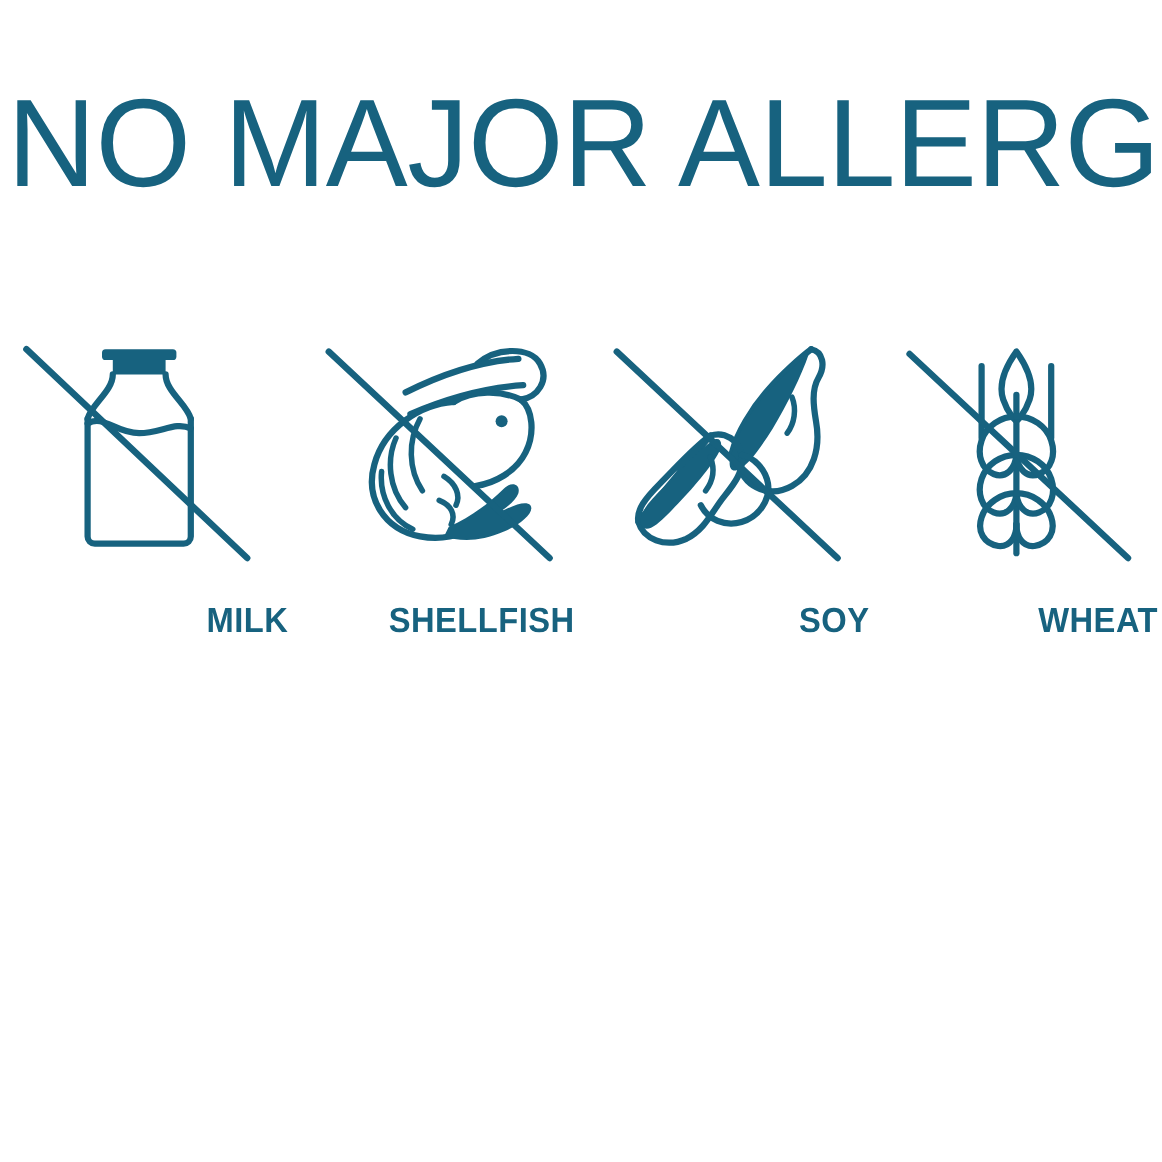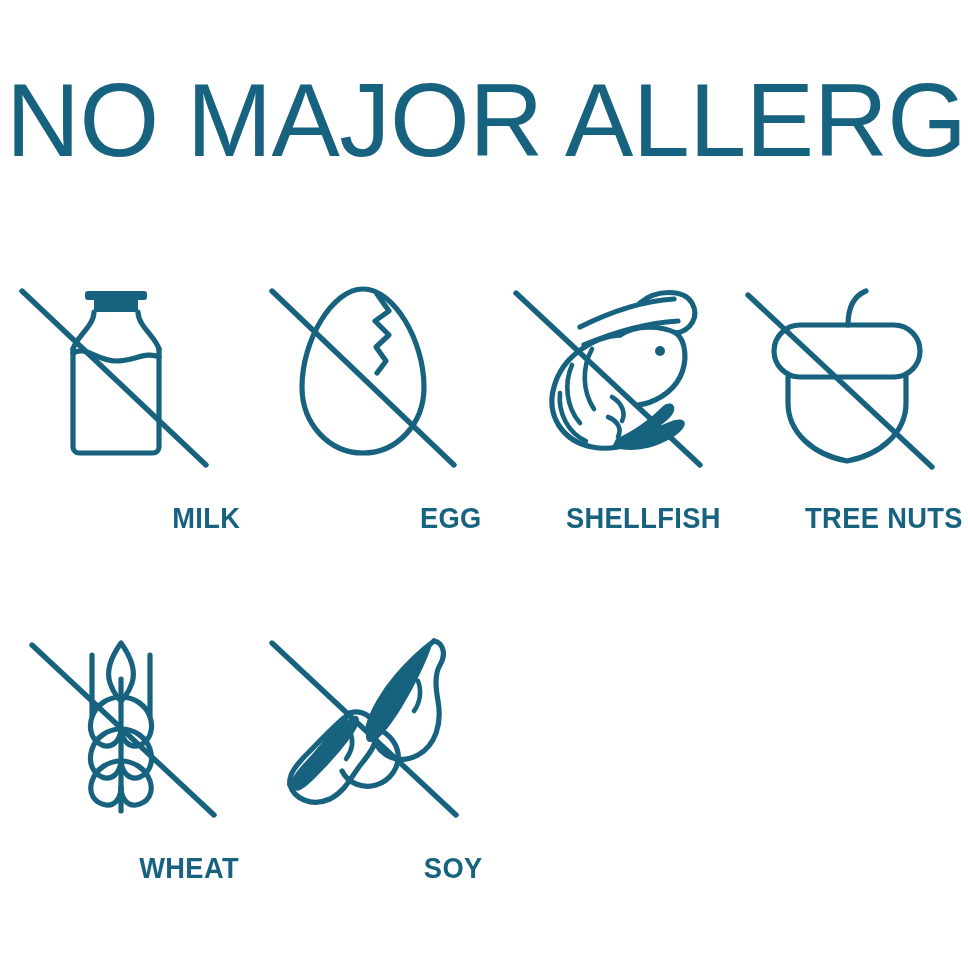--- a/index.html
+++ b/index.html
@@ -126,33 +126,20 @@
             <path class="stroke" d="M57 80 V178 a6 6 0 0 0 6 6 h74 a6 6 0 0 0 6 -6 V80"></path>
 
             <path class="stroke" d="M57 84 C70 76 80 92 100 92 C118 92 130 82 143 88"></path>
           </g>
           <line class="slash" x1="6" y1="22" x2="190" y2="196"></line>
         </svg>
       </div>
       <div class="cell-label">MILK</div>
     </div>
 
-    <div class="cell">
-      <div class="icon-wrap">
-        <svg viewBox="0 0 210 210" xmlns="http://www.w3.org/2000/svg">
-          <g>
-            <path class="stroke" d="M105 20 C74 20 44 72 44 118 C44 155 71 184 105 184 C139 184 166 155 166 118 C166 72 136 20 105 20 Z"></path>
-
-            <path class="stroke" d="M119 25 L131 42 L117 52 L131 66 L118 78 L128 92 L119 104"></path>
-          </g>
-          <line class="slash" x1="14" y1="22" x2="196" y2="196"></line>
-        </svg>
-      </div>
-      <div class="cell-label">EGG</div>
-    </div>
 
 
     <div class="cell">
       <div class="icon-wrap">
         <svg viewBox="0 0 210 210" xmlns="http://www.w3.org/2000/svg">
           <g>
 
             <path class="stroke" d="M140 34 C156 20 184 20 192 34 C200 48 190 62 176 64"></path>
 
             <path class="stroke" d="M80 58 C108 44 142 32 174 30"></path>
@@ -172,64 +159,21 @@
             <path class="stroke-thin" d="M108 148 C118 152 122 160 118 168"></path>
 
             <path class="solid" d="M116 170 C134 162 150 150 162 138 C168 132 176 134 174 142 C172 148 164 154 158 158 C170 152 180 148 184 152 C188 158 176 168 162 174 C142 183 124 182 112 178 Z"></path>
           </g>
           <line class="slash" x1="16" y1="24" x2="200" y2="196"></line>
         </svg>
       </div>
       <div class="cell-label">SHELLFISH</div>
     </div>
 
-    <div class="cell">
-      <div class="icon-wrap">
-        <svg viewBox="0 0 210 210" xmlns="http://www.w3.org/2000/svg">
-          <g>
-
-            <path class="stroke" d="M106 56 C106 36 114 26 124 22"></path>
-
-            <path class="stroke" d="M58 56 h94 a26 26 0 0 1 26 26 v0 a26 26 0 0 1 -26 26 h-94 a26 26 0 0 1 -26 -26 v0 a26 26 0 0 1 26 -26 z"></path>
-
-            <path class="stroke" d="M46 108 V134 C46 164 72 186 105 192 C138 186 164 164 164 134 V108"></path>
-          </g>
-          <line class="slash" x1="6" y1="26" x2="190" y2="198"></line>
-        </svg>
-      </div>
-      <div class="cell-label">TREE NUTS</div>
-    </div>
-
-
-    <div class="cell">
-      <div class="icon-wrap">
-        <svg viewBox="0 0 210 210" xmlns="http://www.w3.org/2000/svg">
-          <g>
-
-            <path class="stroke" d="M76 36 V96"></path>
-            <path class="stroke" d="M134 36 V96"></path>
-
-            <path class="stroke" d="M105 60 V192"></path>
-
-            <path class="stroke" d="M105 24 C95 38 90 52 94 64 C98 76 105 82 105 82 C105 82 112 76 116 64 C120 52 115 38 105 24 Z"></path>
-
-            <path class="stroke" d="M105 78 C92 78 80 86 76 98 C72 110 76 122 86 126 C96 130 104 122 105 110"></path>
-            <path class="stroke" d="M105 78 C118 78 130 86 134 98 C138 110 134 122 124 126 C114 130 106 122 105 110"></path>
-
-            <path class="stroke" d="M105 110 C92 110 80 118 76 130 C72 142 76 154 86 158 C96 162 104 154 105 142"></path>
-            <path class="stroke" d="M105 110 C118 110 130 118 134 130 C138 142 134 154 124 158 C114 162 106 154 105 142"></path>
-
-            <path class="stroke" d="M105 142 C92 142 80 150 76 162 C72 174 78 184 90 186 C100 187 105 178 105 168"></path>
-            <path class="stroke" d="M105 142 C118 142 130 150 134 162 C138 174 132 184 120 186 C110 187 105 178 105 168"></path>
-          </g>
-          <line class="slash" x1="16" y1="26" x2="198" y2="196"></line>
-        </svg>
-      </div>
-      <div class="cell-label">WHEAT</div>
-    </div>
+
 
     <div class="cell">
       <div class="icon-wrap">
         <svg viewBox="0 0 210 210" xmlns="http://www.w3.org/2000/svg">
           <g>
 
             <path class="stroke" d="M176 22 C186 24 188 36 182 46 C176 56 178 70 180 82 C184 104 178 126 160 136 C142 146 122 138 116 120"></path>
             <path class="stroke" d="M176 22 C168 28 152 42 140 56 C126 72 114 92 110 108"></path>
             <path class="solid" d="M174 26 C164 34 148 48 136 62 C124 76 114 94 110 108 C106 118 108 126 116 122 C124 118 134 104 144 88 C156 68 168 44 174 26 Z"></path>
 
@@ -241,14 +185,41 @@
 
             <path class="stroke-thin" d="M92 112 C96 122 94 132 88 140"></path>
             <path class="stroke-thin" d="M160 62 C164 72 162 84 156 92"></path>
           </g>
           <line class="slash" x1="14" y1="24" x2="198" y2="196"></line>
         </svg>
       </div>
       <div class="cell-label">SOY</div>
     </div>
 
+    <div class="cell">
+      <div class="icon-wrap">
+        <svg viewBox="0 0 210 210" xmlns="http://www.w3.org/2000/svg">
+          <g>
+
+            <path class="stroke" d="M76 36 V96"></path>
+            <path class="stroke" d="M134 36 V96"></path>
+
+            <path class="stroke" d="M105 60 V192"></path>
+
+            <path class="stroke" d="M105 24 C95 38 90 52 94 64 C98 76 105 82 105 82 C105 82 112 76 116 64 C120 52 115 38 105 24 Z"></path>
+
+            <path class="stroke" d="M105 78 C92 78 80 86 76 98 C72 110 76 122 86 126 C96 130 104 122 105 110"></path>
+            <path class="stroke" d="M105 78 C118 78 130 86 134 98 C138 110 134 122 124 126 C114 130 106 122 105 110"></path>
+
+            <path class="stroke" d="M105 110 C92 110 80 118 76 130 C72 142 76 154 86 158 C96 162 104 154 105 142"></path>
+            <path class="stroke" d="M105 110 C118 110 130 118 134 130 C138 142 134 154 124 158 C114 162 106 154 105 142"></path>
+
+            <path class="stroke" d="M105 142 C92 142 80 150 76 162 C72 174 78 184 90 186 C100 187 105 178 105 168"></path>
+            <path class="stroke" d="M105 142 C118 142 130 150 134 162 C138 174 132 184 120 186 C110 187 105 178 105 168"></path>
+          </g>
+          <line class="slash" x1="16" y1="26" x2="198" y2="196"></line>
+        </svg>
+      </div>
+      <div class="cell-label">WHEAT</div>
+    </div>
+
   </div>
 </div>
 
 </body></html>

